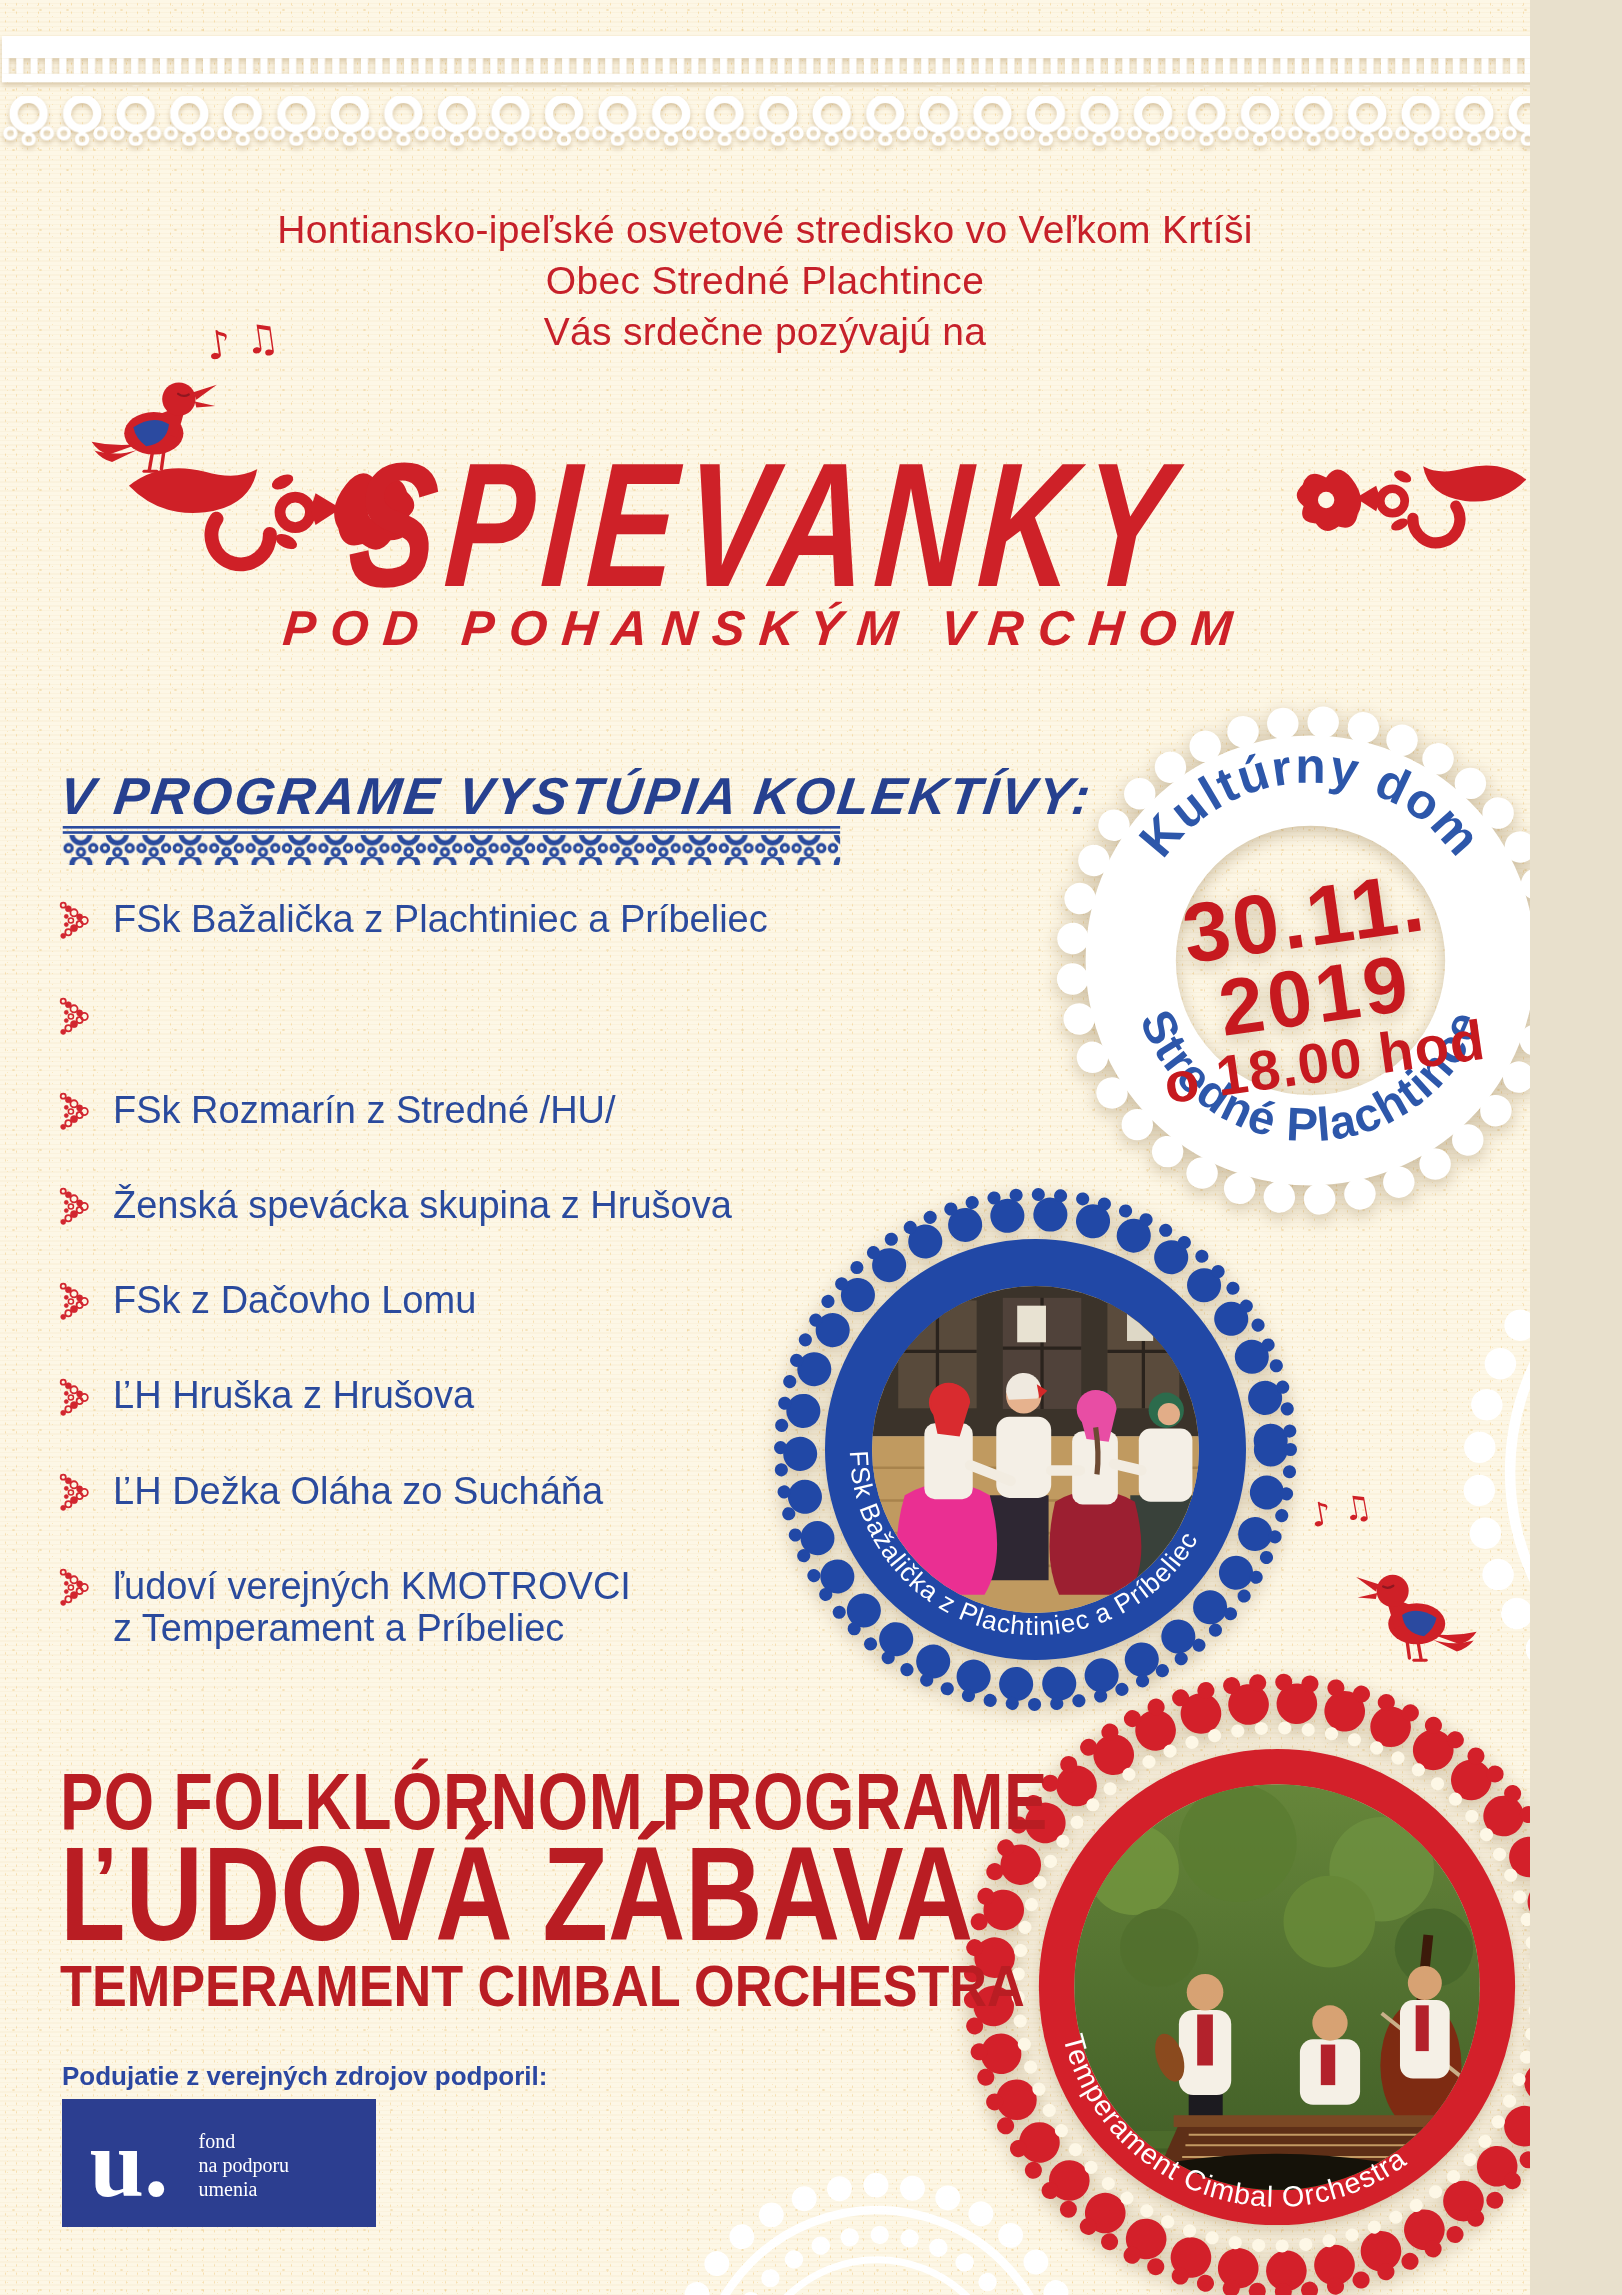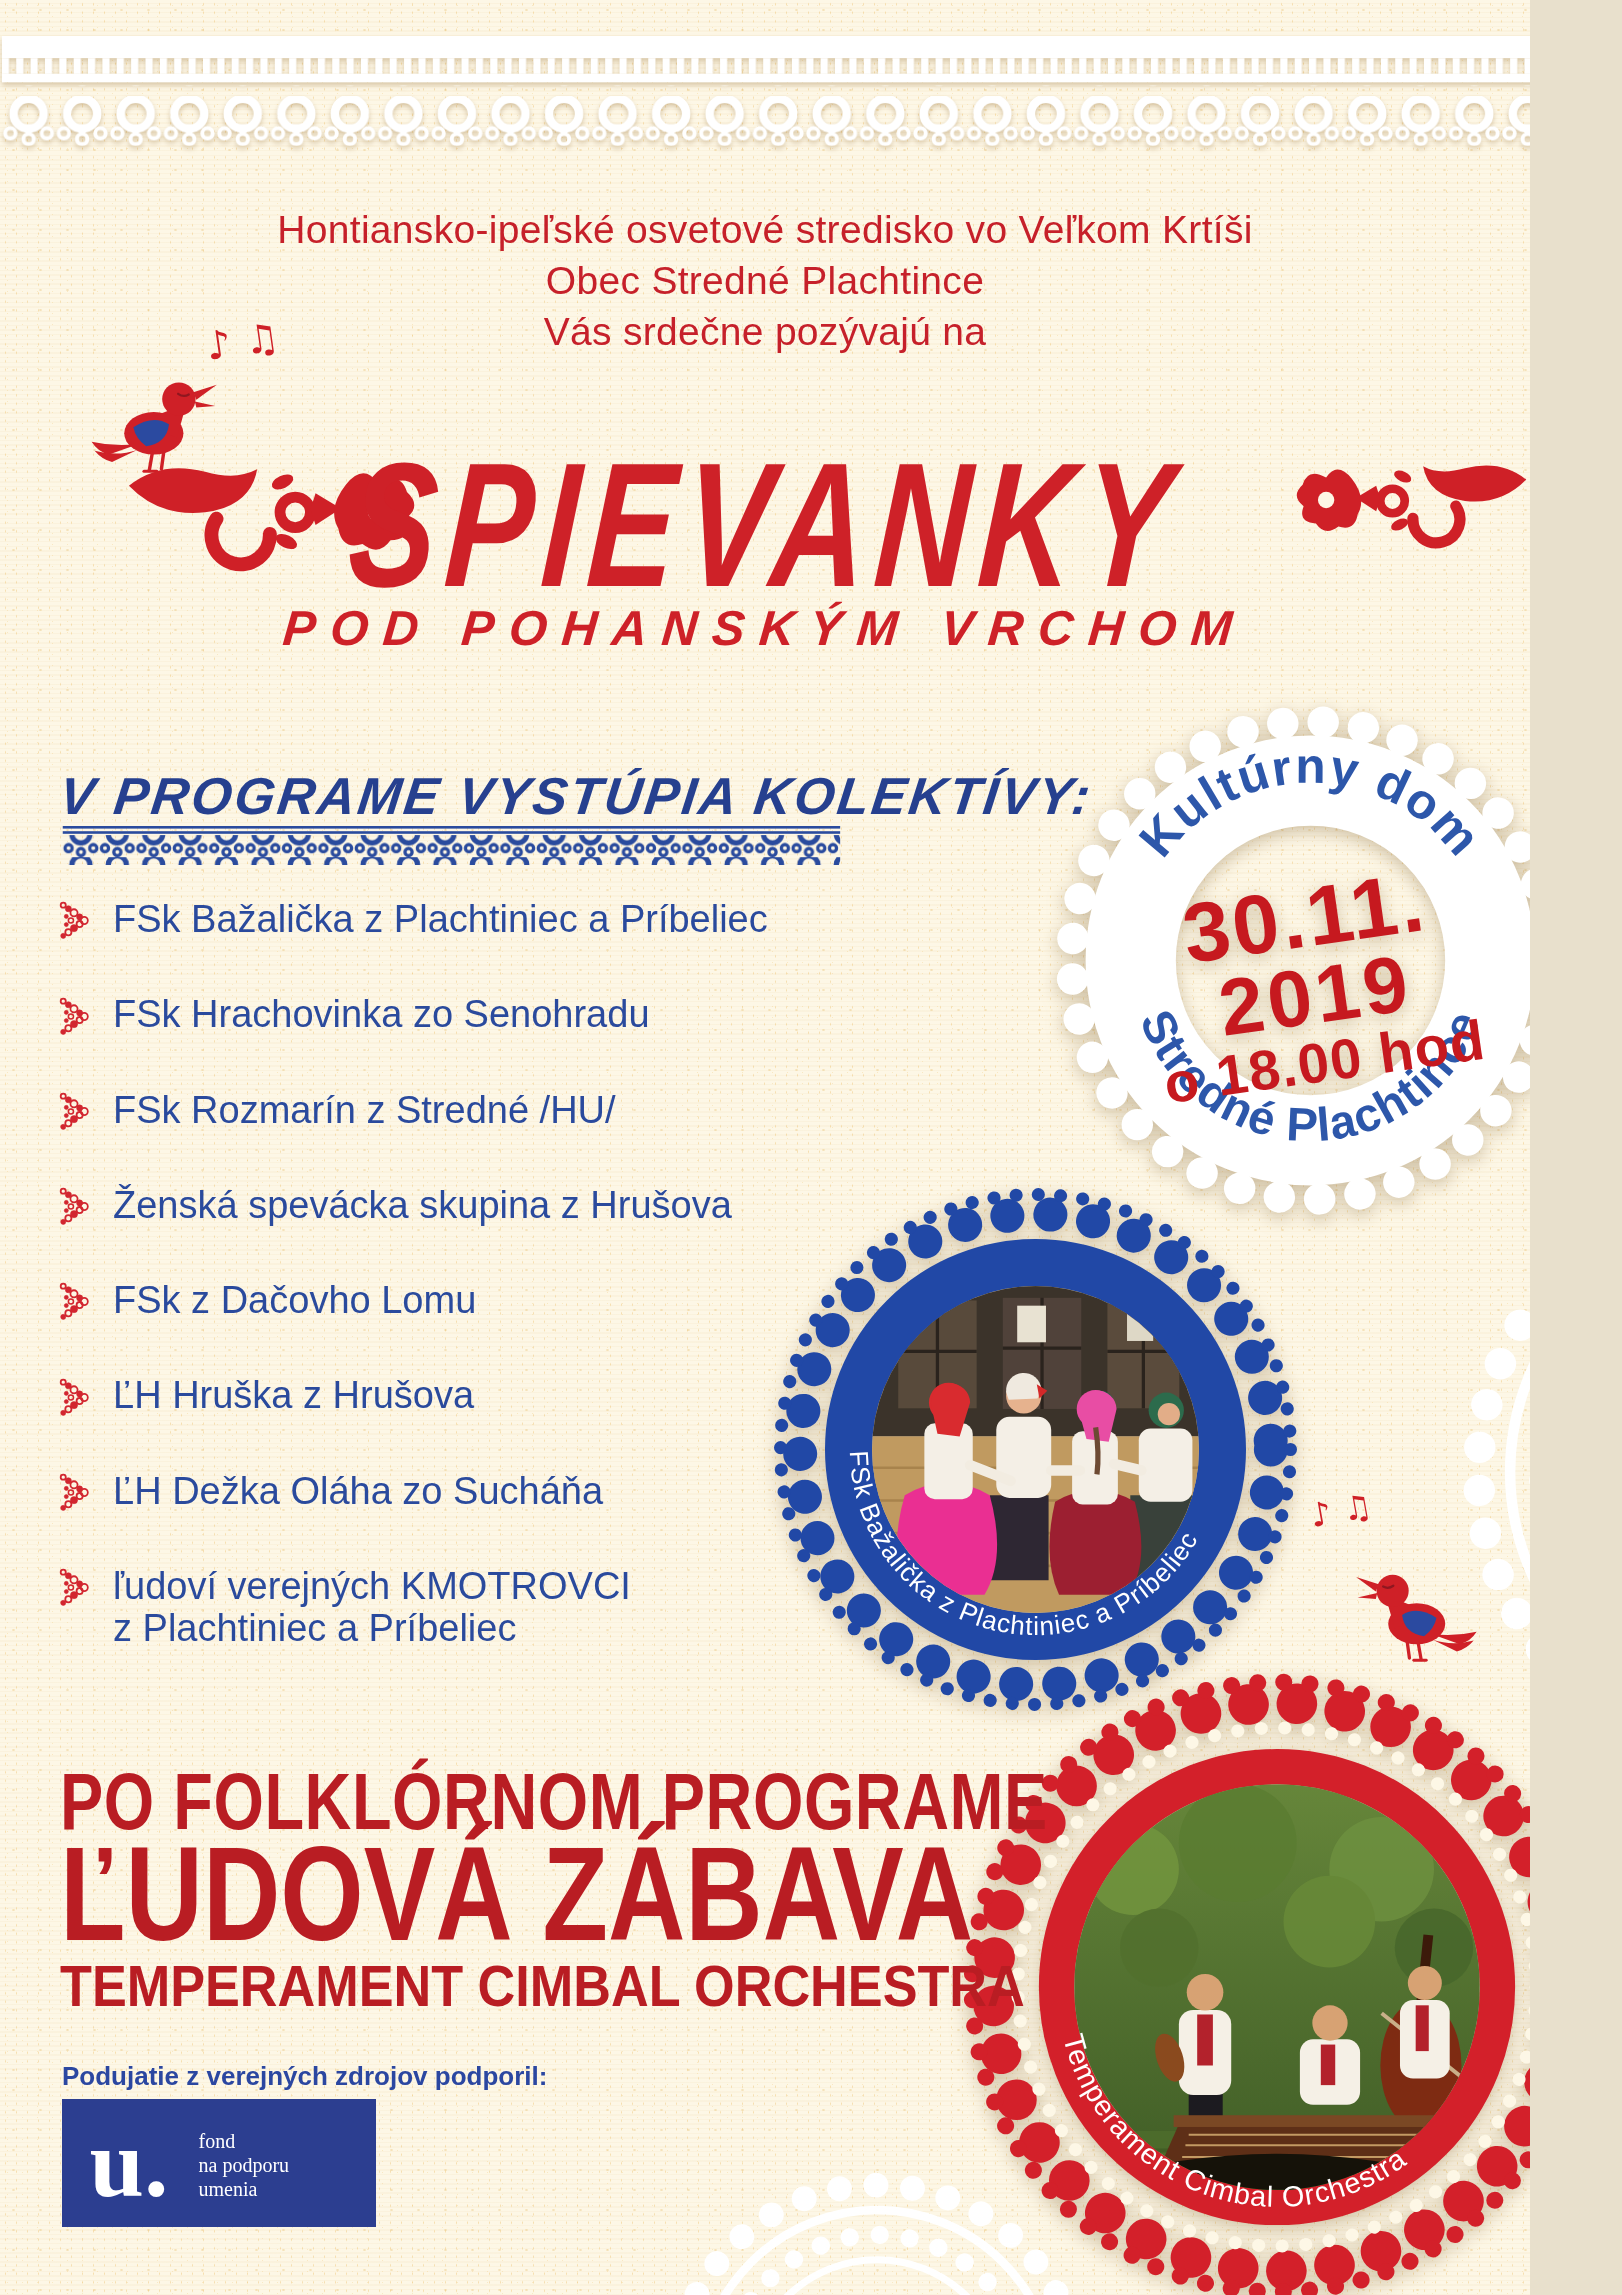--- a/index.html
+++ b/index.html
@@ -162,21 +162,20 @@
     <div class="p-item">
       <svg class="bullet" viewBox="0 0 64 84">
           <use href="#sym-bullet"></use>
         </svg>
       <div class="txt">FSk Bažalička z Plachtiniec a Príbeliec</div>
     </div>
     <div class="p-item">
       <svg class="bullet" viewBox="0 0 64 84">
           <use href="#sym-bullet"></use>
         </svg>
-      <div class="txt">FSk Hrachovinka zo Senohradu</div>
     </div>
     <div class="p-item">
       <svg class="bullet" viewBox="0 0 64 84">
           <use href="#sym-bullet"></use>
         </svg>
       <div class="txt">FSk Rozmarín z Stredné /HU/</div>
     </div>
     <div class="p-item">
       <svg class="bullet" viewBox="0 0 64 84">
           <use href="#sym-bullet"></use>
@@ -200,21 +199,21 @@
           <use href="#sym-bullet"></use>
         </svg>
       <div class="txt">ĽH Dežka Oláha zo Sucháňa</div>
     </div>
     <div class="p-item">
       <svg class="bullet" viewBox="0 0 64 84">
           <use href="#sym-bullet"></use>
         </svg>
       <div class="txt">
         <div>ľudoví verejných KMOTROVCI</div>
-        <div>z Plachtiniec a Príbeliec</div>
+        <div>z Temperament a Príbeliec</div>
       </div>
     </div>
   </div>
 
   <svg class="abs" style="left:1446px; top:1158px;" width="628" height="628" viewBox="0 0 960 960">
     <g stroke="#fff" fill="none">
       <circle cx="480" cy="480" r="430" stroke-width="48" stroke-linecap="round" stroke-dasharray="0.1 66"></circle>
       <circle cx="480" cy="480" r="382" stroke-width="16"></circle>
       <circle cx="480" cy="480" r="336" stroke-width="34" stroke-linecap="round" stroke-dasharray="0.1 52"></circle>
       <circle cx="480" cy="480" r="290" stroke-width="13"></circle>

